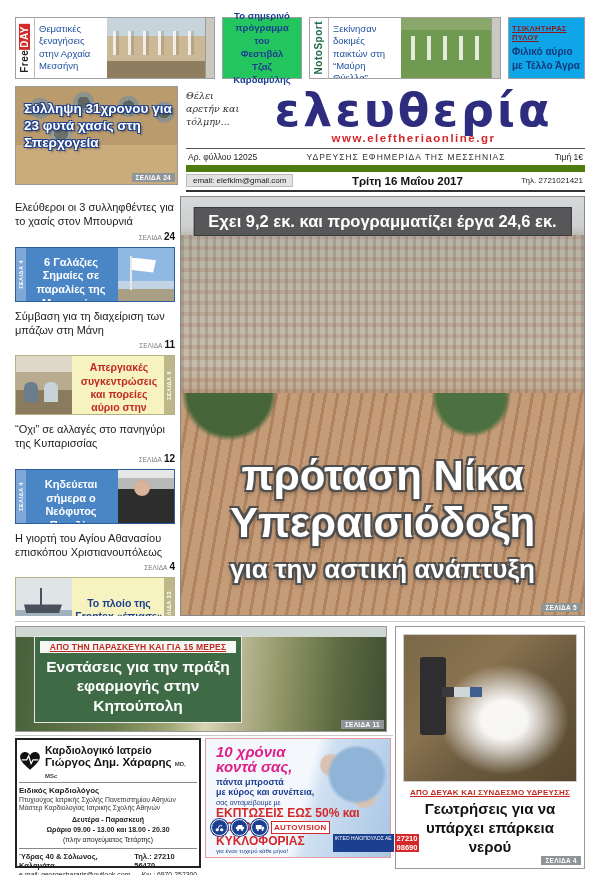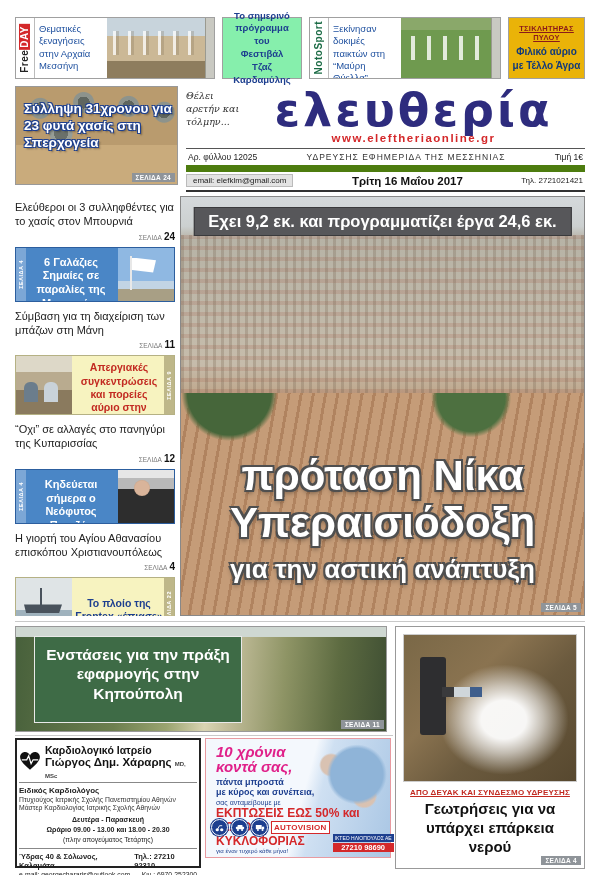--- a/index.html
+++ b/index.html
@@ -15,22 +15,22 @@
   .vert{writing-mode:vertical-rl;transform:rotate(180deg);font-weight:bold;font-size:10px;letter-spacing:.5px;line-height:1;}
   .day-red{background:#d4282a;color:#fff;padding:2px 0;}
   .noto-green{color:#1b6b45;}
   .tease-txt{width:72px;padding:5px 4px;font-size:9.5px;line-height:1.3;color:#1d4f9e;box-sizing:border-box;}
   .tease-photo{flex:1;position:relative;}
   .photo-strip{position:absolute;right:0;top:0;bottom:0;width:8px;background:#c9c9c2;border-left:1px solid #9a9a90;}
   .ph-ruins{background:linear-gradient(180deg,#c8d4dc 0 30%,#cbb896 30% 72%,#8e7d5e 72% 100%);}
   .ruin-cols{position:absolute;left:6%;right:12%;top:22%;height:40%;background:repeating-linear-gradient(90deg,rgba(255,255,255,.75) 0 3px,rgba(120,105,80,.25) 3px 6px,transparent 6px 15px);}
   .ph-soccer{background:linear-gradient(180deg,#8aa86a 0 20%,#6f9a4f 20% 100%);}
   .soccer-band{position:absolute;left:10%;right:10%;top:30%;height:40%;background:repeating-linear-gradient(90deg,rgba(255,255,255,.8) 0 4px,transparent 4px 16px);}
-  .jazz{width:80px;background:#86efac;border:1px solid #a0a0a0;color:#1d3f8f;font-weight:bold;font-size:9.5px;line-height:1.35;text-align:center;display:flex;align-items:center;justify-content:center;padding:11px;box-sizing:border-box;}
-  .pylos{flex:1;background:#eab308;border:1px solid #a0a0a0;text-align:center;padding:6px 3px;box-sizing:border-box;}
+  .jazz{width:80px;background:#22c55e;border:1px solid #a0a0a0;color:#1d3f8f;font-weight:bold;font-size:9.5px;line-height:1.35;text-align:center;display:flex;align-items:center;justify-content:center;padding:11px;box-sizing:border-box;}
+  .pylos{flex:1;background:#0ea5e9;border:1px solid #a0a0a0;padding:6px 3px;box-sizing:border-box;}
   .pylos-kicker{color:#8b1a1a;font-size:7.5px;font-weight:bold;text-decoration:underline;letter-spacing:.3px;}
   .pylos-txt{color:#123a7a;font-weight:bold;font-size:10px;line-height:1.35;margin-top:3px;}
 
   
   .hash-photo{position:absolute;left:15px;top:86px;width:163px;height:99px;border:1px solid #999;box-sizing:border-box;background:
     radial-gradient(circle at 15% 22%,#5f6660 0 6px,#8d938c 6px 10px,transparent 11px),
     radial-gradient(circle at 42% 16%,#5f6660 0 6px,#8d938c 6px 10px,transparent 11px),
     radial-gradient(circle at 70% 20%,#5f6660 0 6px,#8d938c 6px 10px,transparent 11px),
     radial-gradient(circle at 92% 26%,#5f6660 0 6px,#8d938c 6px 10px,transparent 11px),
     radial-gradient(circle at 28% 48%,#6a706a 0 7px,#979d96 7px 11px,transparent 12px),
@@ -144,21 +144,21 @@
   .av-line1{color:#e0218a;font-weight:bold;font-size:15px;font-style:italic;line-height:1;}
   .av-line2{color:#e0218a;font-weight:bold;font-size:15px;font-style:italic;line-height:1.05;}
   .av-line3{color:#1d3f8f;font-weight:bold;font-size:9px;margin-top:2px;}
   .av-line4{color:#1d3f8f;font-weight:bold;font-size:9px;}
   .av-line5{color:#1d3f8f;font-size:7px;margin-top:2px;}
   .av-line6,.av-line7{color:#d4282a;font-weight:bold;font-size:12px;}
   .av-line8{color:#1d3f8f;font-size:6px;margin-bottom:3px;}
   .av-foot{position:absolute;left:5px;right:5px;bottom:5px;display:flex;align-items:center;gap:3px;}
   .circ{width:15px;height:15px;border-radius:50%;background:#1d3f8f;border:1px solid #fff;box-shadow:0 0 0 1px #1d3f8f;display:flex;align-items:center;justify-content:center;flex:none;}
   .av-brand{color:#d4282a;font-weight:bold;font-size:8px;border:1px solid #d4282a;background:#fff;padding:1px 2px;margin-left:auto;letter-spacing:.3px;}
-  .av-right{display:flex;flex-direction:column;gap:1px;margin-top:32px;}
+  .av-right{display:flex;flex-direction:row;gap:1px;margin-top:32px;}
   .av-company{background:#1d3f8f;color:#fff;font-size:5px;padding:1px 2px;white-space:nowrap;}
   .av-phone{background:#d4282a;color:#fff;font-size:7.5px;font-weight:bold;padding:0 2px;text-align:center;}
 </style>
 </head>
 <body>
 
 <div class="page">
 
   <div class="top-strip">
     <div class="tbox freeday">
@@ -283,20 +283,21 @@
       <div class="hl-sub">για την αστική ανάπτυξη</div>
     </div>
     <div class="page-badge">ΣΕΛΙΔΑ 5</div>
   </div>
 
   <div class="hline" style="top:621px"></div>
   <div class="hline" style="top:735px;width:378px"></div>
 
   <div class="kipoupoli">
     <div class="green-box">
+      <span class="green-kicker">ΑΠΟ ΤΗΝ ΠΑΡΑΣΚΕΥΗ ΚΑΙ ΓΙΑ 15 ΜΕΡΕΣ</span>
       <div class="green-headline">Ενστάσεις για την πράξη εφαρμογής στην Κηπούπολη</div>
     </div>
     <div class="page-badge">ΣΕΛΙΔΑ 11</div>
   </div>
 
   <div class="water-box">
     <div class="water-photo">
       <div class="pump"></div>
       <div class="pump-arm"></div>
     </div>
@@ -319,21 +320,21 @@
     <div class="cardio-spec">Ειδικός Καρδιολόγος</div>
     <div class="cardio-line">Πτυχιούχος Ιατρικής Σχολής Πανεπιστημίου Αθηνών</div>
     <div class="cardio-line">Μάστερ Καρδιολογίας Ιατρικής Σχολής Αθηνών</div>
     <div class="cardio-center">
       <b>Δευτέρα - Παρασκευή</b><br>
       <b>Ωράριο 09.00 - 13.00 και 18.00 - 20.30</b><br>
       <span>(πλην απογεύματος Τετάρτης)</span>
     </div>
     <div class="cardio-foot">
       <span>Ύδρας 40 &amp; Σόλωνος, Καλαμάτα</span>
-      <span>Τηλ.: 27210 92310</span>
+      <span>Τηλ.: 27210 56470</span>
     </div>
     <div class="cardio-foot2">
       <span>e-mail: georgechararis@outlook.com</span>
       <span>Κιν.: 6970-252300</span>
     </div>
   </div>
 
   <div class="autovision">
     <div class="av-line1">10 χρόνια</div>
     <div class="av-line2">κοντά σας,</div>

